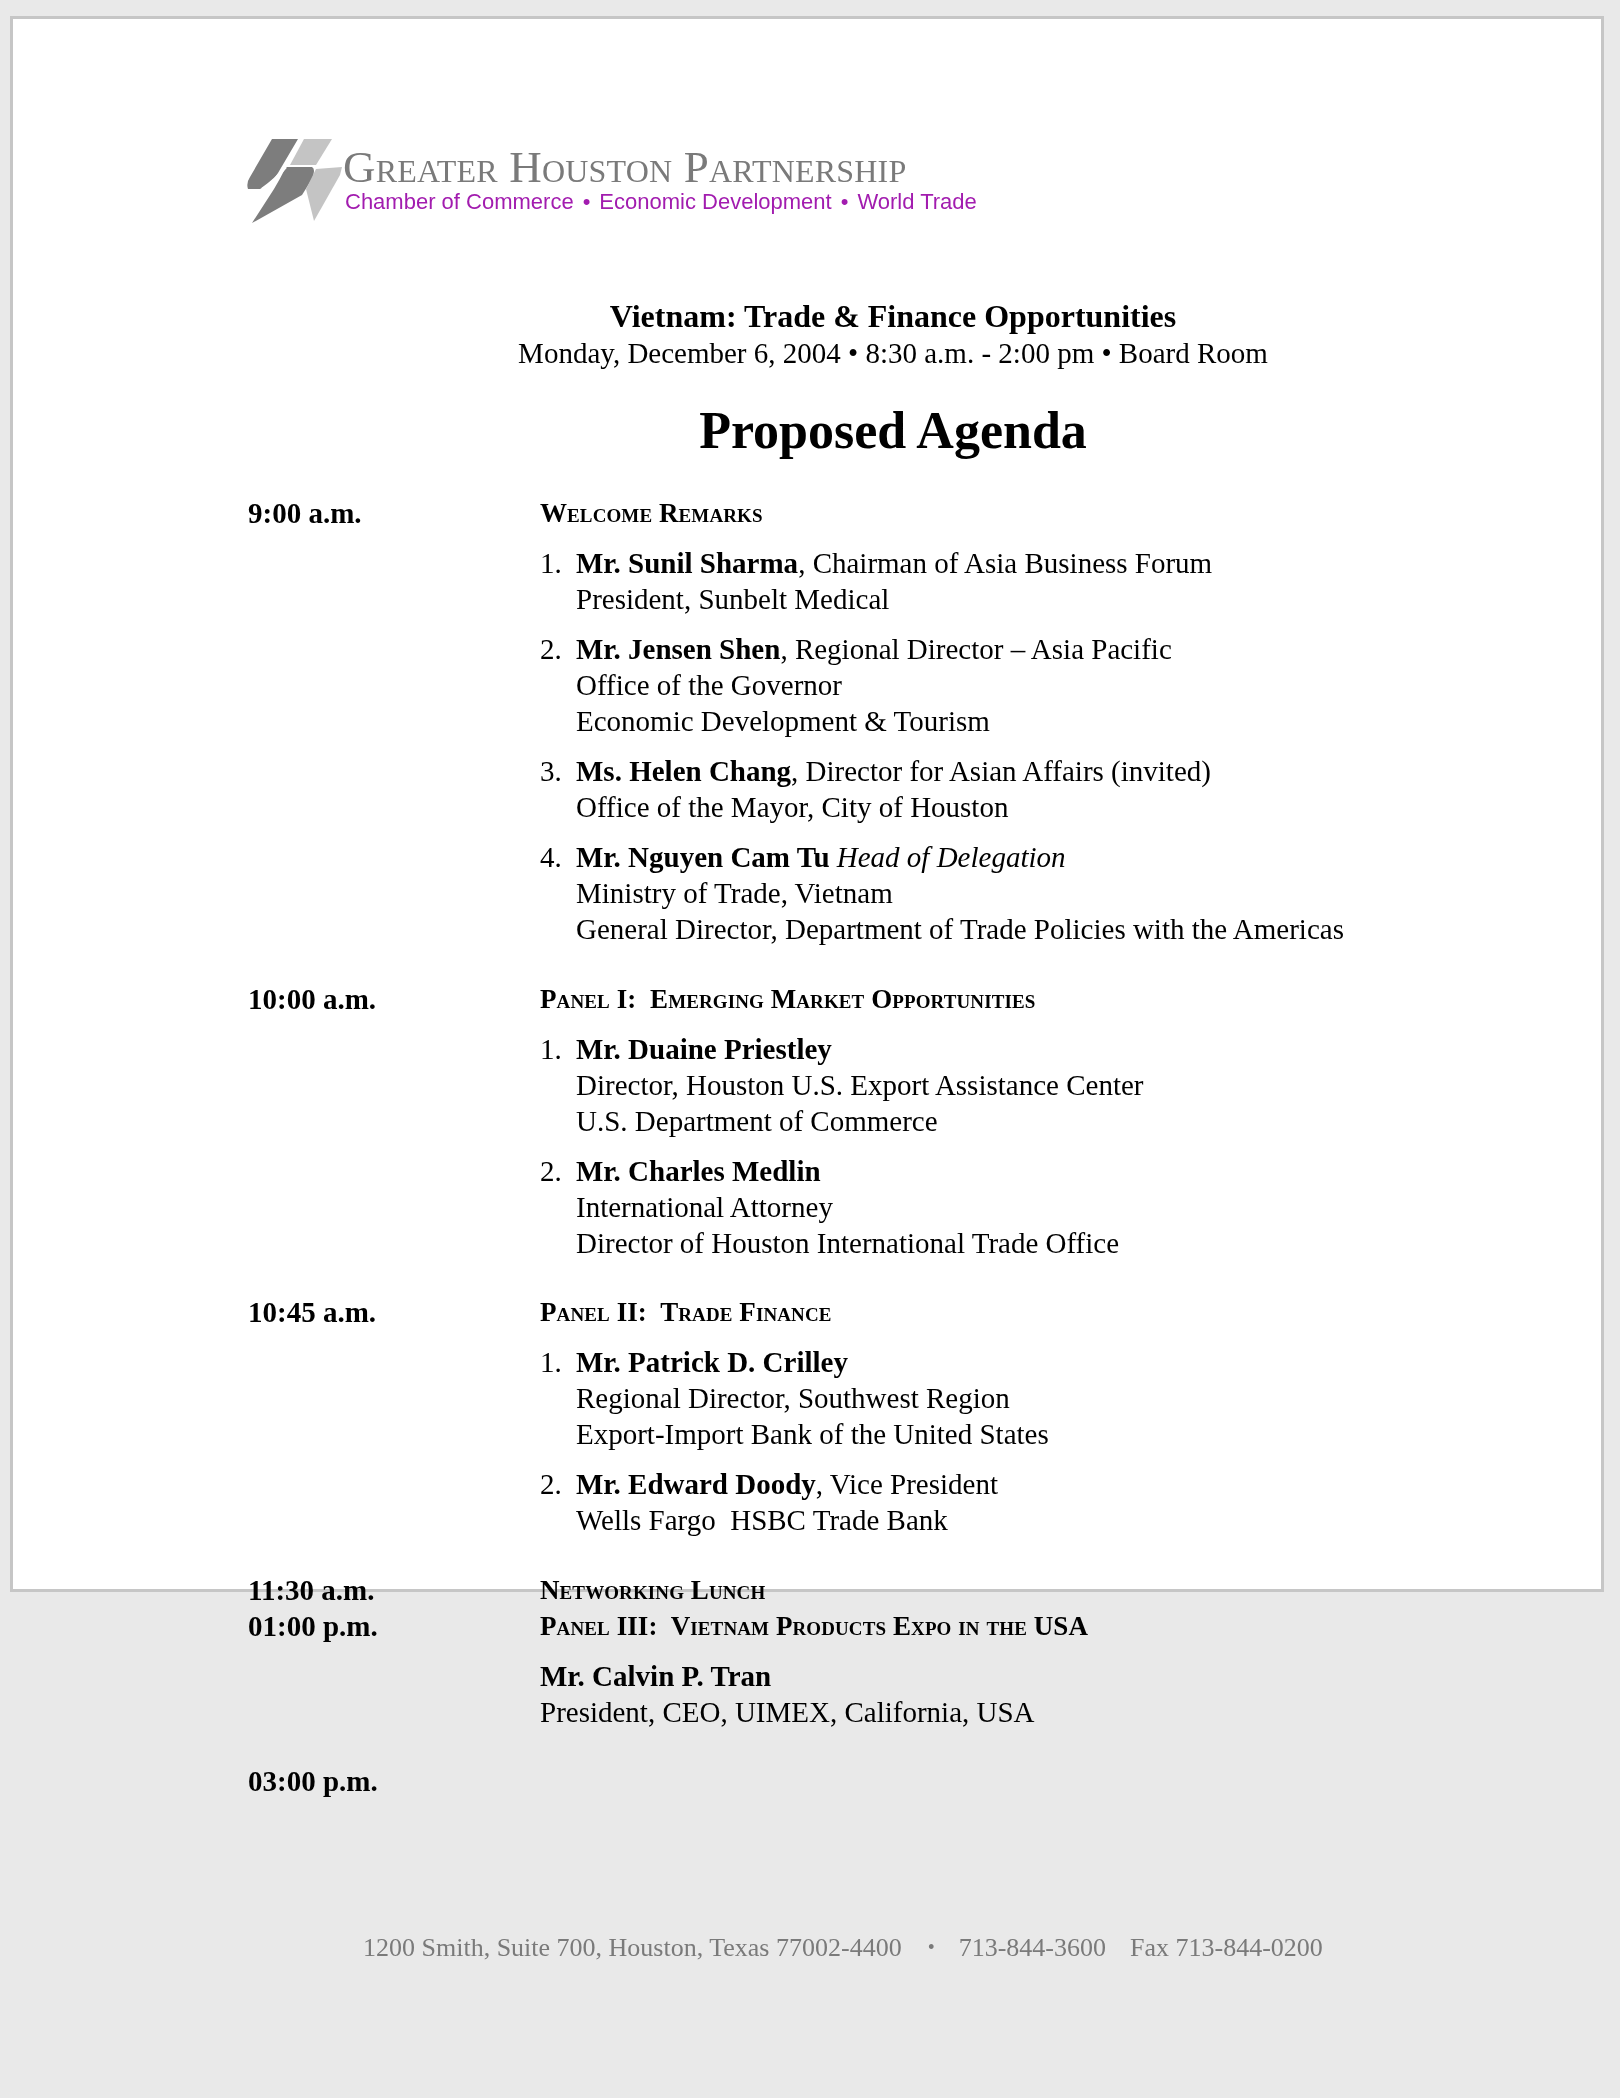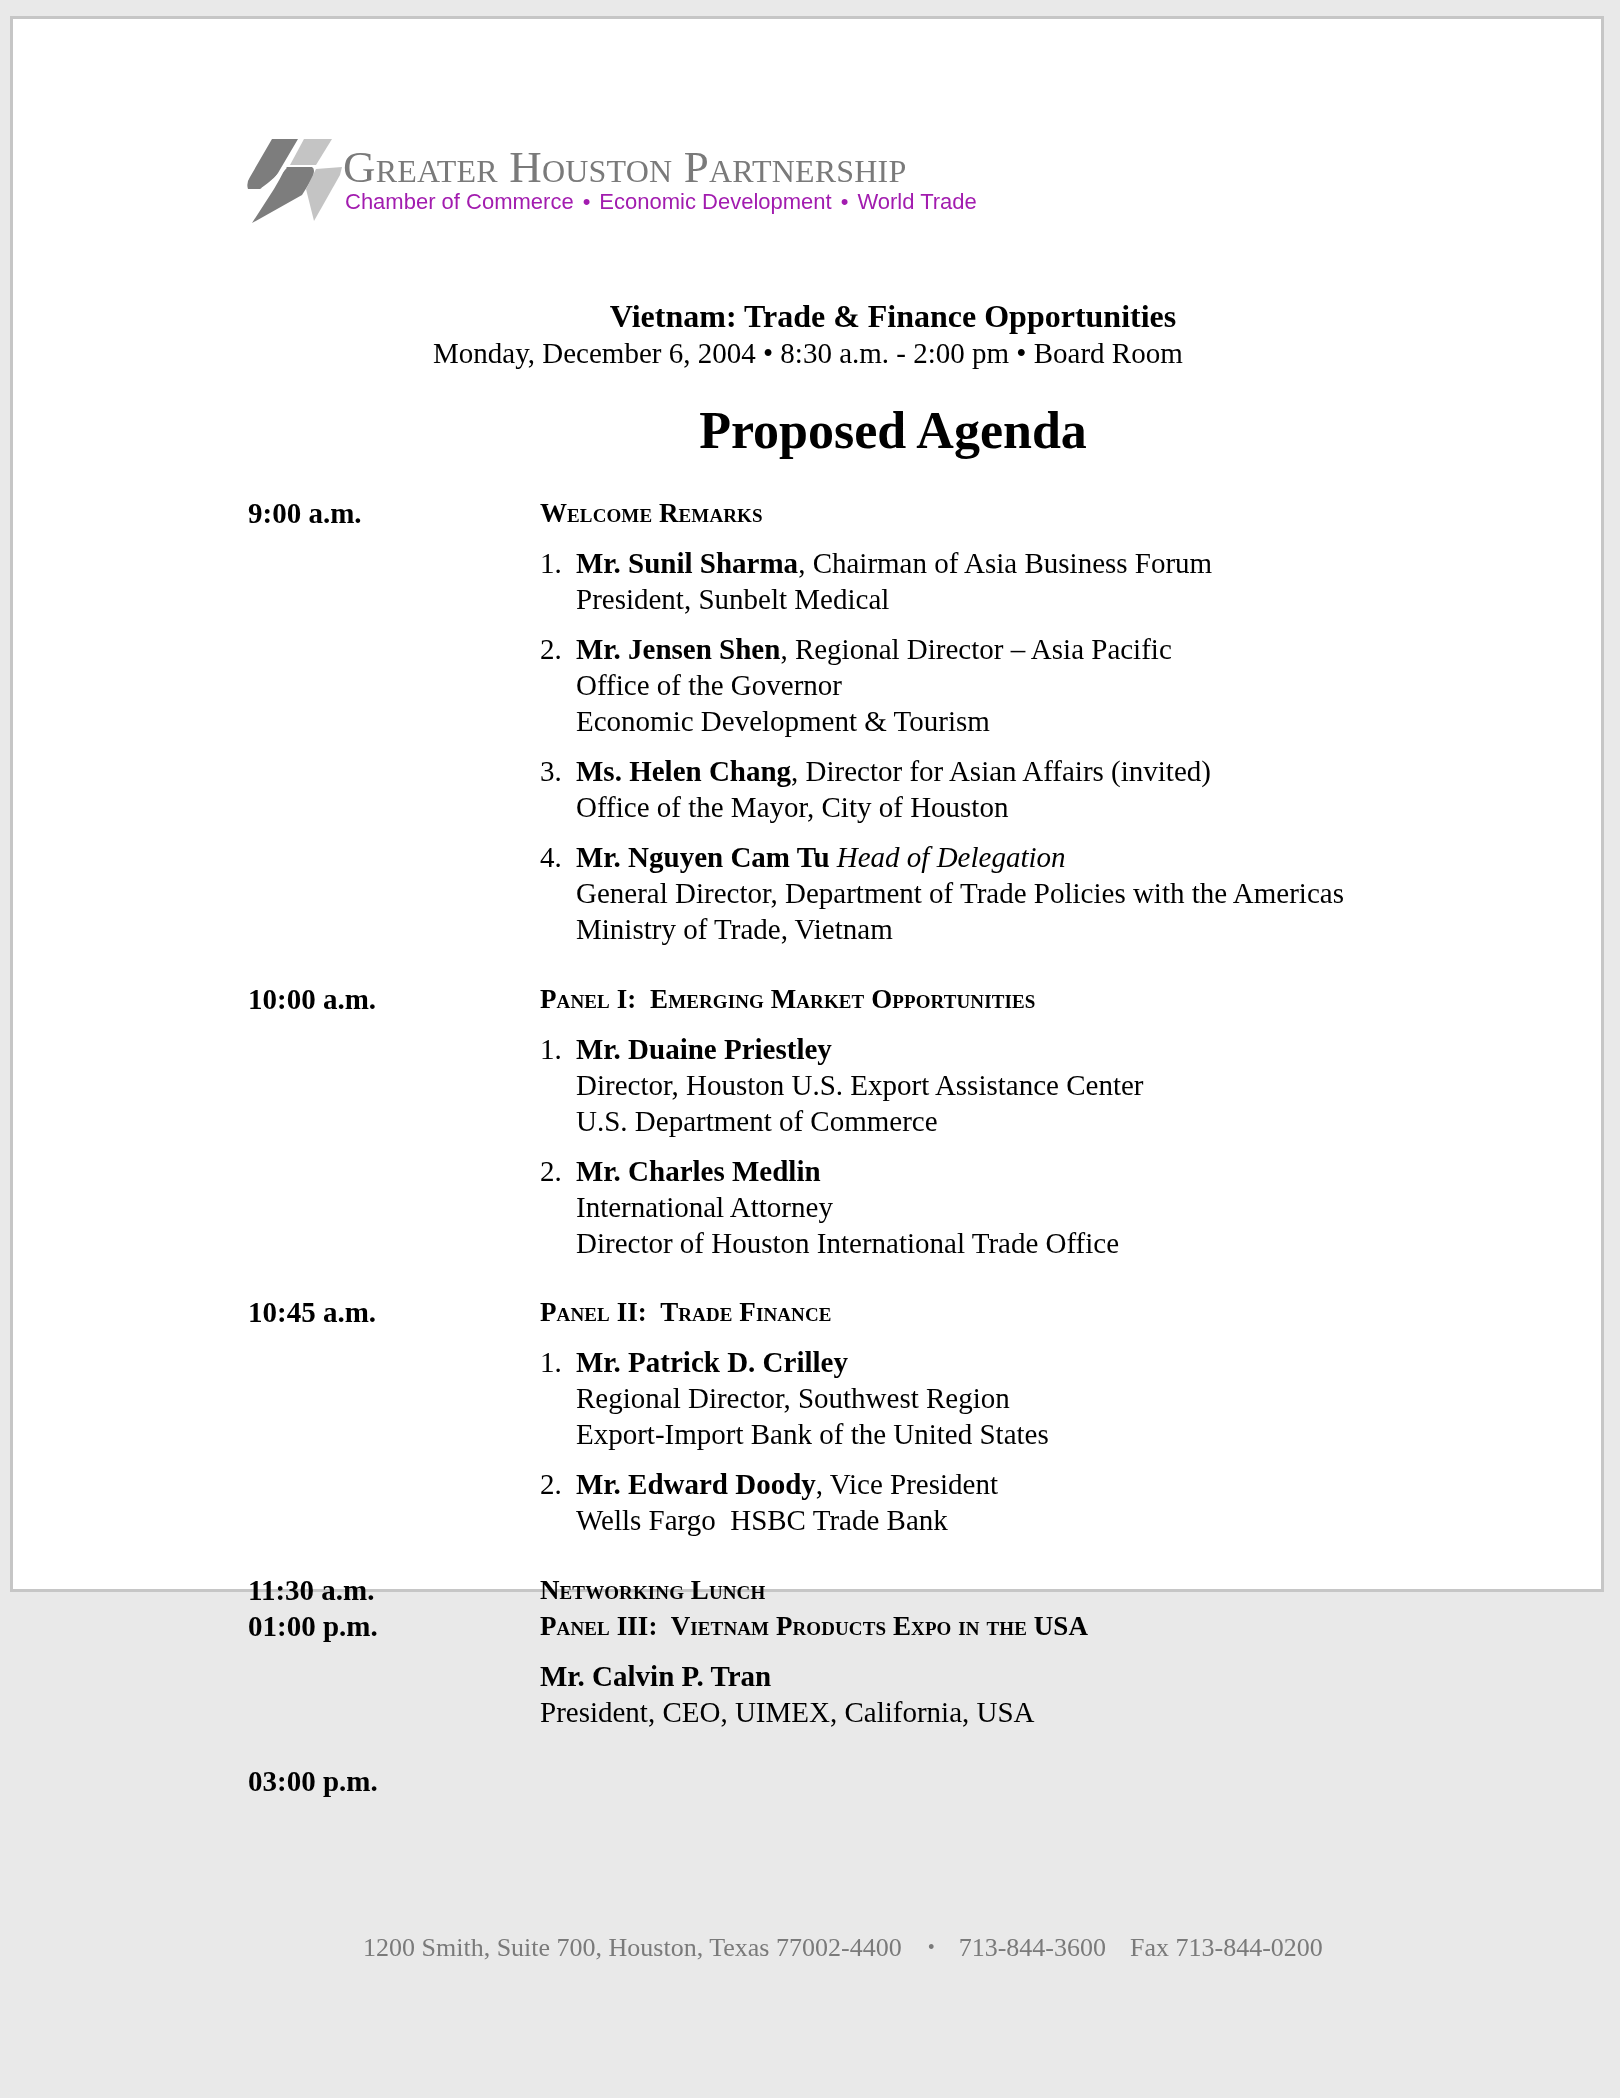--- a/index.html
+++ b/index.html
@@ -82,21 +82,21 @@
       font-weight: bold;
       font-size: 32px;
       line-height: 38px;
       white-space: nowrap;
     }
     .event-subtitle {
       position: absolute;
       left: 420px;
       width: 920px;
       top: 39px;
-      text-align: left;
+      text-align: center;
       font-size: 29px;
       line-height: 34px;
       white-space: nowrap;
     }
     .agenda-heading {
       position: absolute;
       left: 570px;
       width: 620px;
       top: 111px;
       text-align: center;
@@ -239,22 +239,22 @@
             <span class="speaker-line">Economic Development &amp; Tourism</span>
           </div>
           <div class="speaker">
             <span class="speaker-num">3.</span>
             <span class="speaker-line"><span class="speaker-name">Ms. Helen Chang</span><span>, Director for Asian Affairs (invited)</span></span>
             <span class="speaker-line">Office of the Mayor, City of Houston</span>
           </div>
           <div class="speaker">
             <span class="speaker-num">4.</span>
             <span class="speaker-line"><span class="speaker-name">Mr. Nguyen Cam Tu</span><span> </span><span class="speaker-role-italic">Head of Delegation</span></span>
+            <span class="speaker-line">Ministry of Trade, Vietnam</span>
             <span class="speaker-line">General Director, Department of Trade Policies with the Americas</span>
-            <span class="speaker-line">Ministry of Trade, Vietnam</span>
           </div>
         </div>
       </div>
     </div>
 
     <div class="session s-panel1">
       <div class="session-time">10:00 a.m.</div>
       <div class="session-body">
         <div class="session-title">Panel I:  Emerging Market Opportunities</div>
         <div class="speakers">

